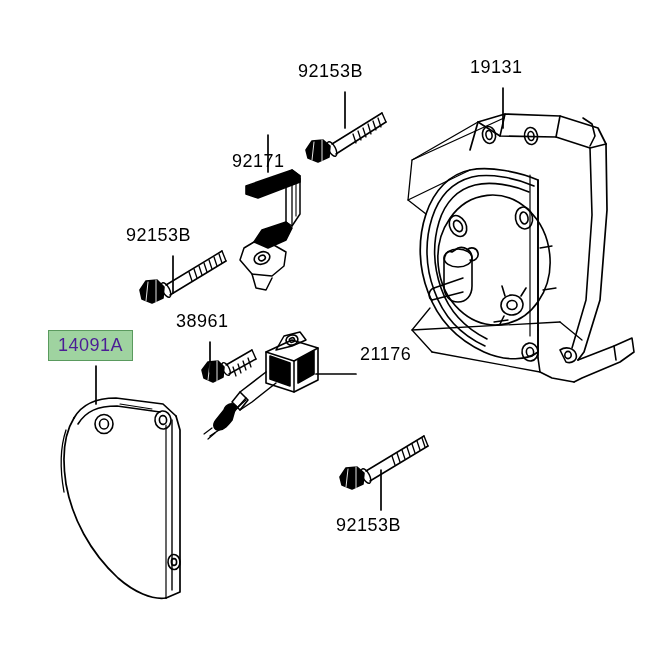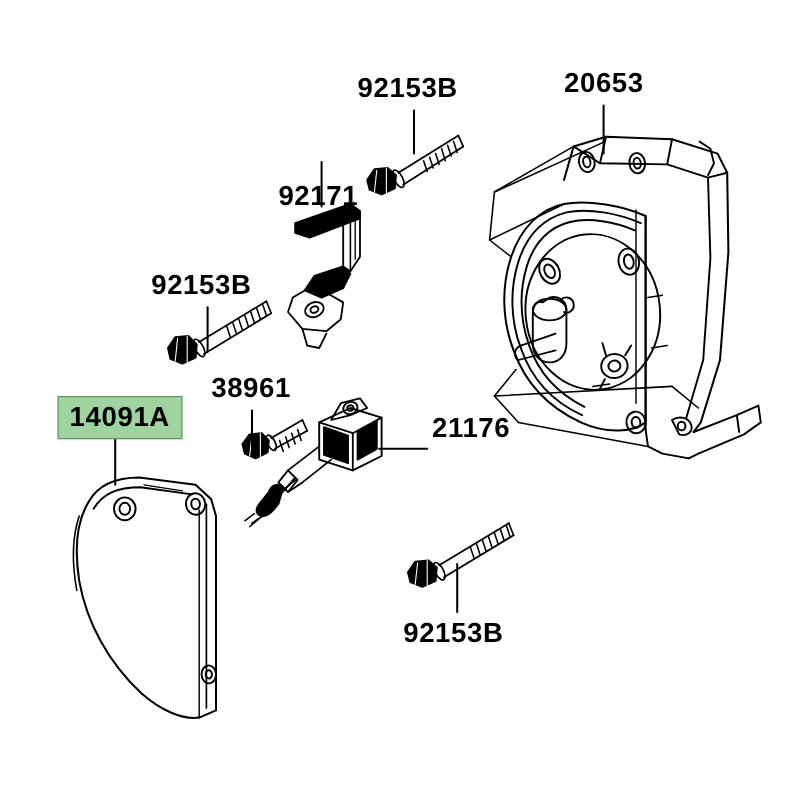--- a/index.html
+++ b/index.html
@@ -20,32 +20,32 @@
   #parts-svg {
     position: absolute;
     left: 0;
     top: 0;
     width: 660px;
     height: 660px;
   }
   .part-label {
     position: absolute;
     font-family: "Liberation Sans", sans-serif;
-    font-weight: bold;
-    font-size: 23px;
+    font-weight: normal;
+    font-size: 18px;
     letter-spacing: 0.5px;
     color: #000000;
     white-space: nowrap;
     line-height: 1;
     user-select: none;
   }
   .part-label.highlighted {
     background: #9fd3a0;
     border: 1px solid #5a9a5e;
-    color: #000000;
+    color: #4c1d95;
     padding: 5px 9px 6px 9px;
     box-sizing: border-box;
   }
   .part-label.plain {
     padding: 0;
   }
 </style>
 </head>
 <body>
 
@@ -295,21 +295,21 @@
         <line x1="96" y1="366" x2="96" y2="404"></line>
         <line x1="356" y1="374" x2="316" y2="374"></line>
         <line x1="381" y1="510" x2="381" y2="470"></line>
       </g>
 
     </g>
   </svg>
 
   <div class="part-label plain" style="left:298px; top:62px;">92153B</div>
 
-  <div class="part-label plain" style="left:470px; top:58px;">20653</div>
+  <div class="part-label plain" style="left:470px; top:58px;">19131</div>
 
   <div class="part-label plain" style="left:232px; top:105px;margin-top:47px;">92171</div>
 
   <div class="part-label plain" style="left:126px; top:226px;">92153B</div>
 
   <div class="part-label plain" style="left:176px; top:312px;">38961</div>
 
   <div class="part-label highlighted" style="left:48px; top:330px;">14091A</div>
 
   <div class="part-label plain" style="left:360px; top:345px;">21176</div>

